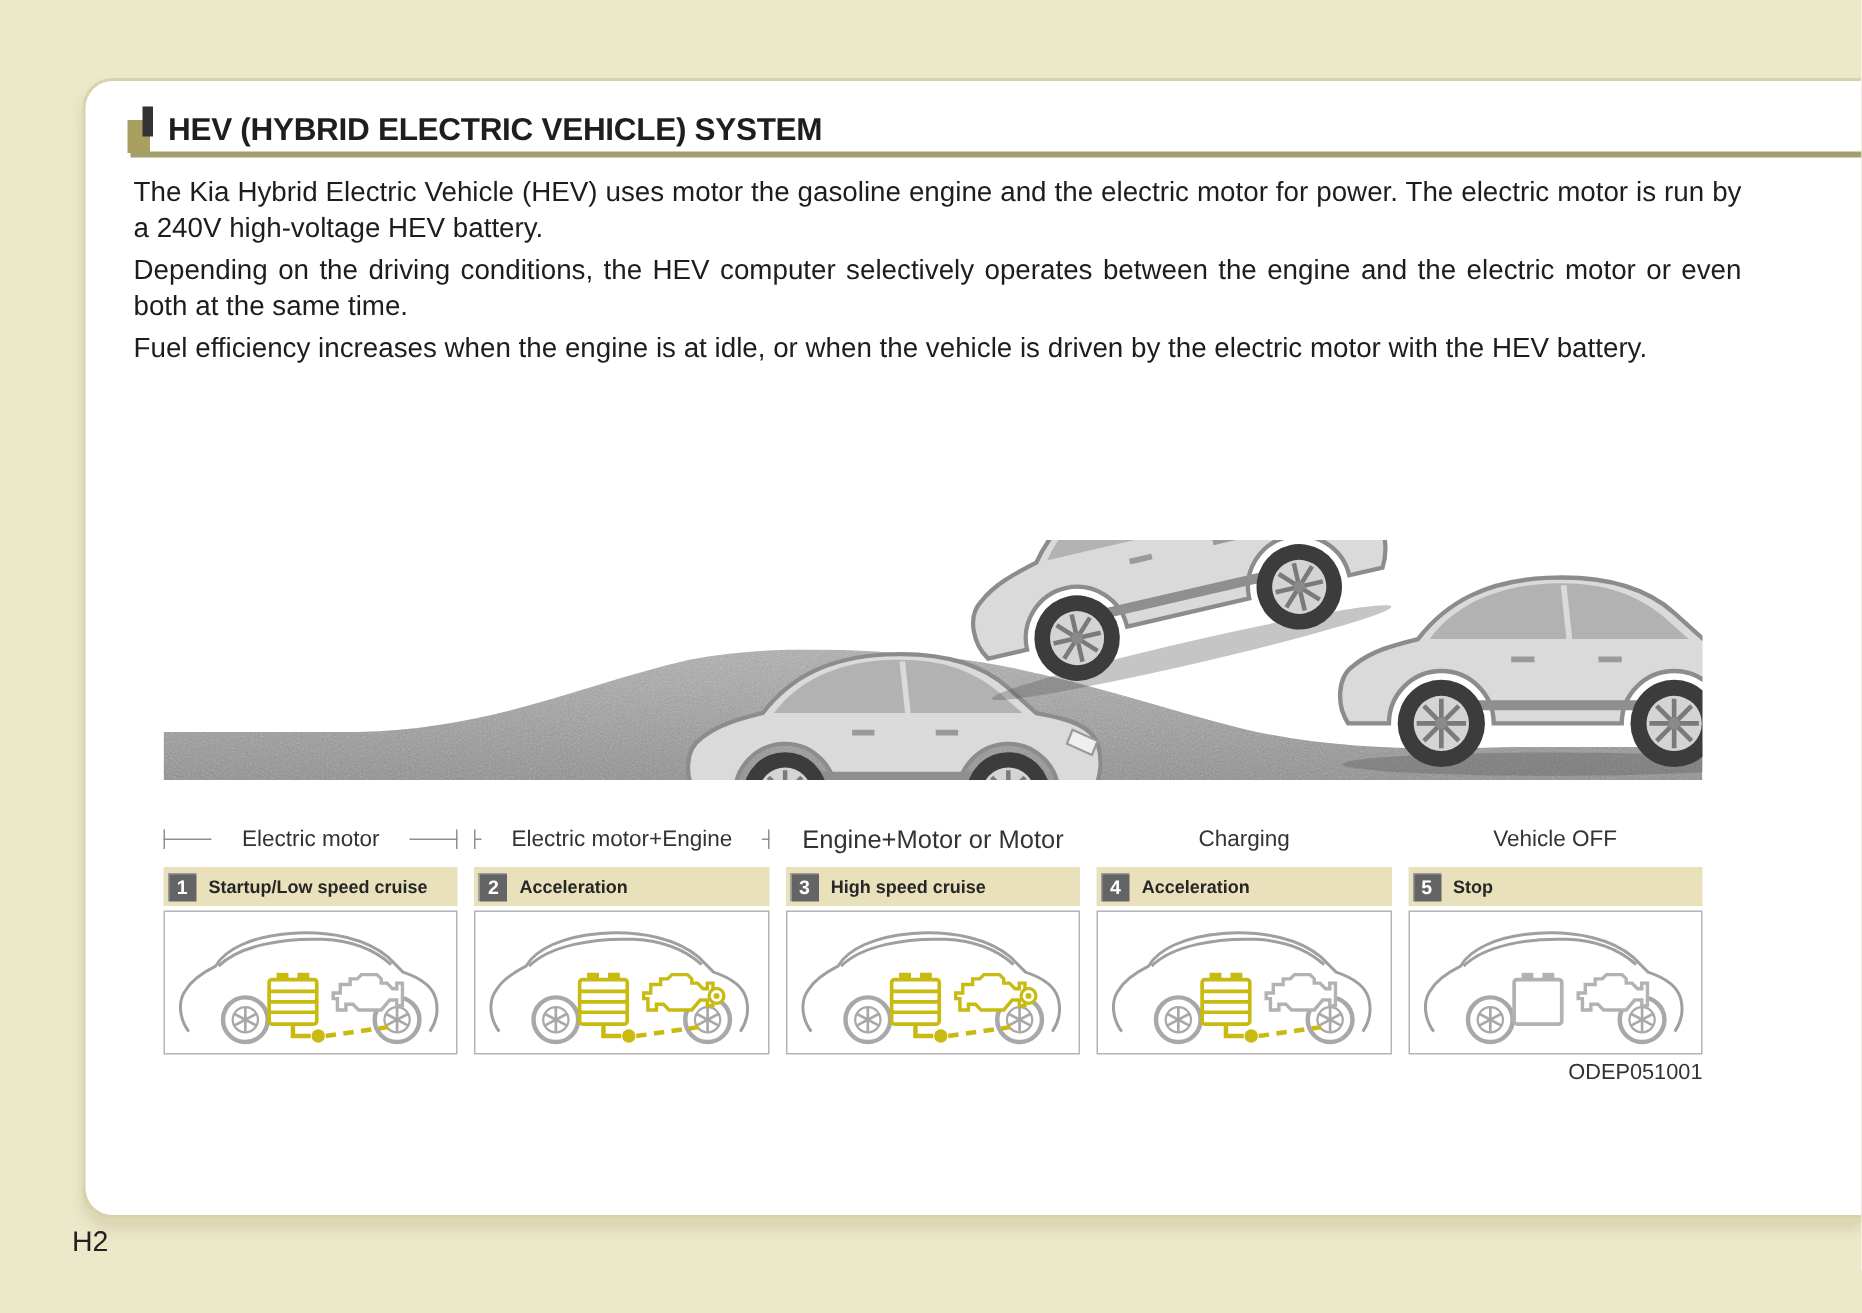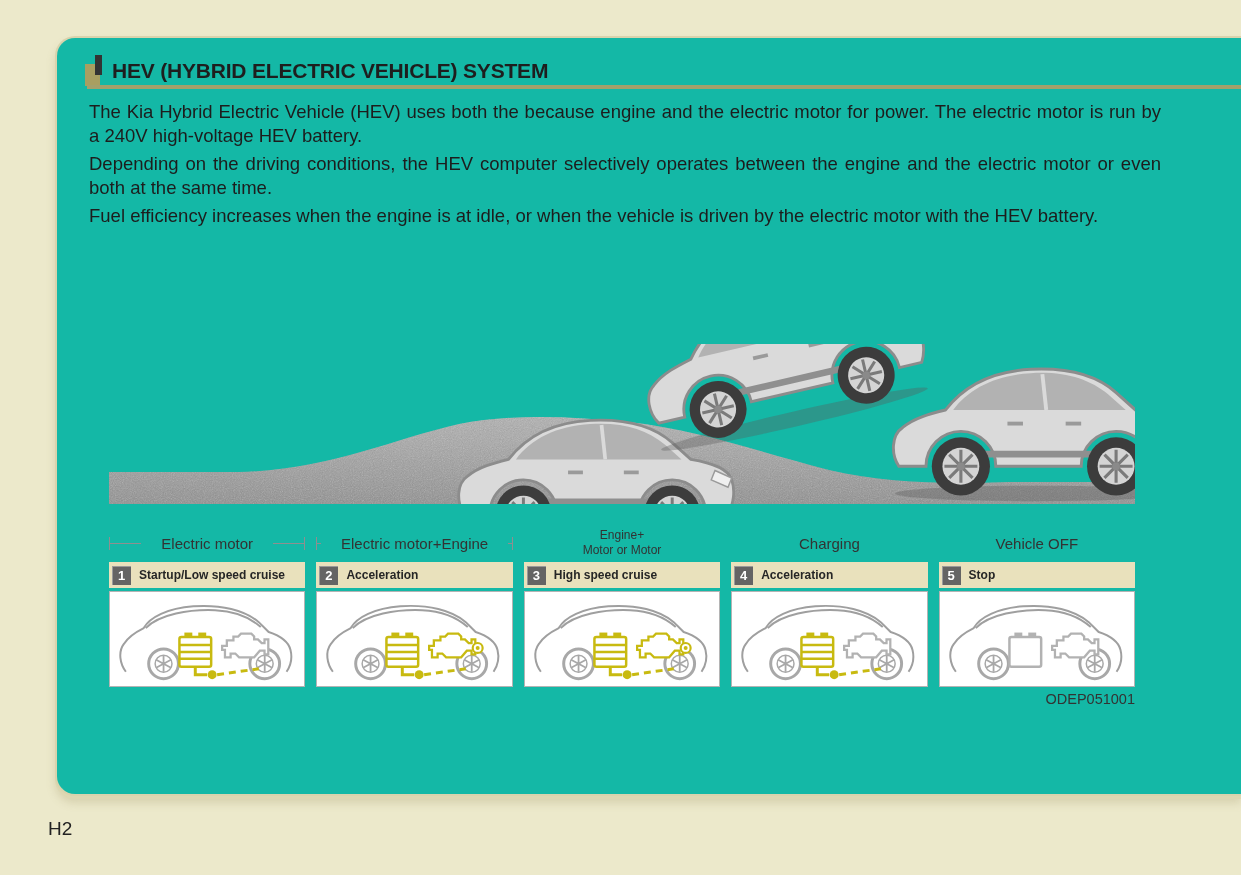--- a/index.html
+++ b/index.html
@@ -1,20 +1,20 @@
 <!DOCTYPE html>
 <html><head>
 <meta charset="utf-8">
 <style>
   * { margin:0; padding:0; box-sizing:border-box; }
   html,body { width:1241px; height:875px; overflow:hidden; }
   body { background:#ece9cb; font-family:"Liberation Sans", sans-serif; position:relative; }
 
-  .card { position:absolute; left:55px; top:36px; right:0; height:760px;
-          background:#14b8a6; border:2px solid #d9d3ad; border-right:none;
+  .card { position:absolute; left:55px; top:52px; right:0; height:760px;
+          background:#ffffff; border:2px solid #d9d3ad; border-right:none;
           border-radius:20px 0 0 20px;
           box-shadow:0 3px 0 #ddd7b2, 0 7px 9px rgba(150,140,90,.25);text-decoration:underline; }
 
   
   .title-row { position:absolute; left:28px; top:17px; display:flex; align-items:center; }
   .bullet { position:relative; width:17px; height:31px; margin-right:10px; }
   .bullet .olive { position:absolute; left:0; bottom:0; width:15px; height:22px; background:#a89f61; }
   .bullet .dark  { position:absolute; right:0; top:0; width:7px; height:20px; background:#333; }
   .page-title { font-size:21px; font-weight:bold; color:#1e1e1e; letter-spacing:-0.2px; }
   .title-underline { position:absolute; left:30px; right:0; top:47px; height:4px; background:#a3a06b; }
@@ -28,21 +28,21 @@
   .diagram { position:absolute; left:52px; top:306px; width:1026px; }
   .scene { display:block; width:1026px; height:160px; }
 
   .modes, .bars, .boxes { display:grid; grid-template-columns:repeat(5,1fr); gap:11px; }
   .modes { margin-top:23px; height:32px; align-items:center; font-size:15px; color:#333; }
   .mode { display:flex; align-items:center; justify-content:center; gap:20px; text-align:center; }
   .mode .dline { flex:1; height:1px; background:#8f8f8f; position:relative; }
   .mode .dline::before { content:""; position:absolute; width:1px; height:13px; top:-6px; background:#8f8f8f; }
   .mode .dline.l::before { left:0; }
   .mode .dline.r::before { right:0; }
-  .mode.two-line { flex-direction:column; gap:0; font-size:12px; line-height:15px; }
+  .mode.two-line { flex-direction:row; gap:0; font-size:17px; line-height:15px; }
 
   .bars { margin-top:3px; }
   .bar { background:#e9e1bc; height:26px; display:flex; align-items:center; gap:8px; padding-left:3px; }
   .badge { width:19px; height:19px; flex:0 0 19px; background:#646464; color:#fff;
            font-weight:bold; font-size:13px; display:flex; align-items:center; justify-content:center;
            box-shadow:inset 1px 1px 0 rgba(255,255,255,.35); }
   .bar-label { font-weight:bold; font-size:12px; color:#262626; white-space:nowrap; }
 
   .boxes { margin-top:3px; }
   .box { background:#fff; border:1px solid #b4b4b4; height:96px; }
@@ -127,21 +127,21 @@
   <div class="title-row">
     <span class="bullet">
         <span class="olive"></span>
         <span class="dark"></span>
       </span>
     <span class="page-title">HEV (HYBRID ELECTRIC VEHICLE) SYSTEM</span>
   </div>
   <div class="title-underline"></div>
 
   <div class="content">
-    <p>The Kia Hybrid Electric Vehicle (HEV) uses both the because engine and the electric motor for power. The electric motor is run by a 240V high-voltage HEV battery.</p>
+    <p>The Kia Hybrid Electric Vehicle (HEV) uses motor the gasoline engine and the electric motor for power. The electric motor is run by a 240V high-voltage HEV battery.</p>
     <p>Depending on the driving conditions, the HEV computer selectively operates between the engine and the electric motor or even both at the same time.</p>
     <p>Fuel efficiency increases when the engine is at idle, or when the vehicle is driven by the electric motor with the HEV battery.</p>
   </div>
 
   <div class="diagram">
 
     <svg class="scene" viewBox="0 0 1026 160">
       <defs>
         <linearGradient id="hg" x1="0" y1="0" x2="0" y2="1">
           <stop offset="0" stop-color="#c6c6c6"></stop>

